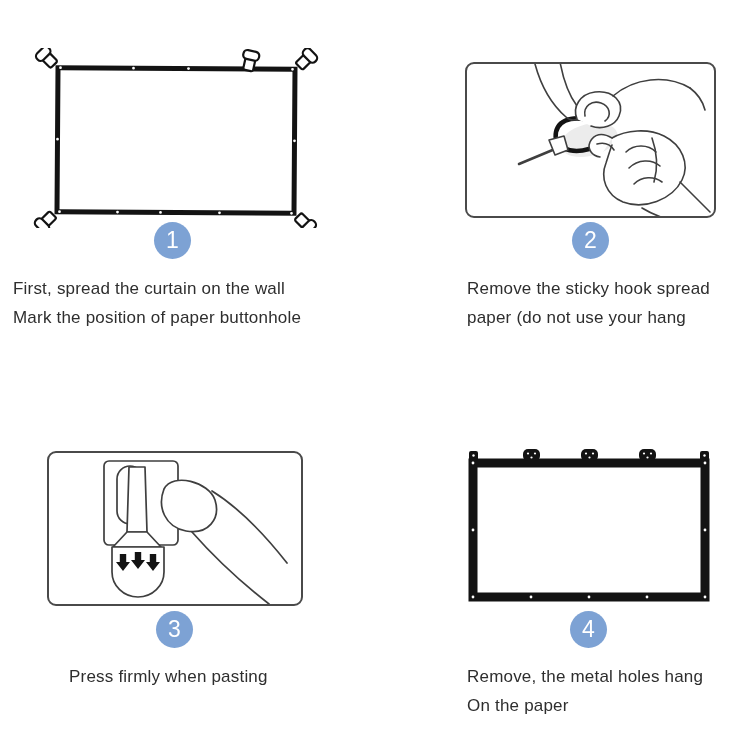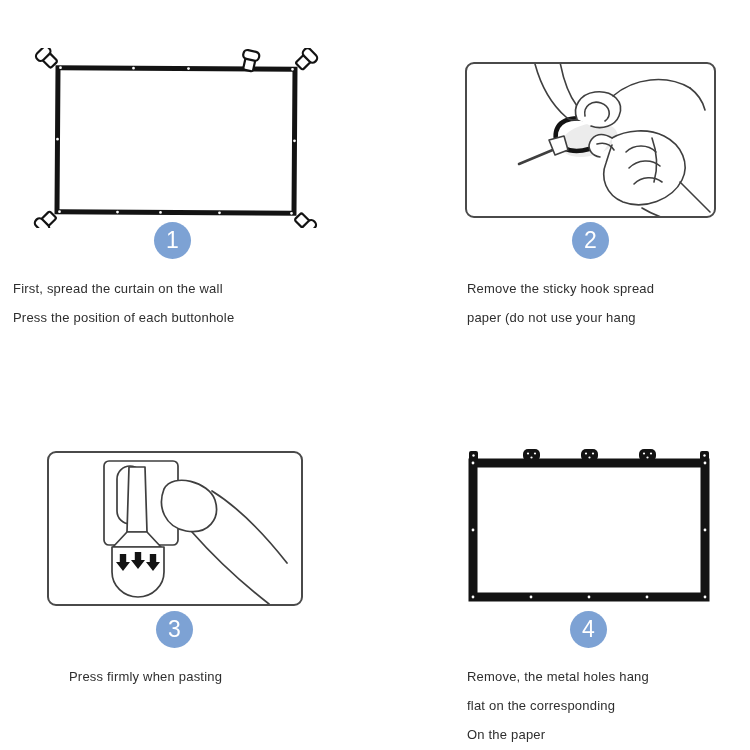--- a/index.html
+++ b/index.html
@@ -29,21 +29,21 @@
   .badge{
     position:absolute;
     width:37px;height:37px;border-radius:50%;
     background:var(--step-badge);
     color:#ffffff;
     display:flex;align-items:center;justify-content:center;
     font-size:23px;line-height:1;
   }
   .caption{
     position:absolute;
-    font-size:13px;
+    font-size:17px;
     line-height:29px;
     letter-spacing:0.2px;
     color:var(--text);
     white-space:nowrap;
   }
   svg{display:block;}
 </style>
 </head>
 <body>
 
@@ -76,21 +76,21 @@
         <use href="#clip" transform="translate(27,19) rotate(-135)"></use>
         <use href="#clip" transform="translate(269,19) rotate(-45)"></use>
         <use href="#clip" transform="translate(27,166) rotate(135)"></use>
         <use href="#clip" transform="translate(269,166) rotate(45)"></use>
         <use href="#clip" transform="translate(219,24) rotate(-78)"></use>
       </g>
     </svg>
     <div class="badge" style="left:154px;top:222px">1</div>
     <div class="caption" style="left:13px;top:274px">
       <div>First, spread the curtain on the wall</div>
-      <div>Press the position of each buttonhole</div>
+      <div>Mark the position of paper buttonhole</div>
     </div>
   </div>
 
   <div>
     <div class="panel" style="left:465px;top:62px;width:251px;height:156px">
       <svg width="247" height="152" viewBox="0 0 247 152">
         <g stroke="var(--line-art)" stroke-width="1.6" fill="none" stroke-linecap="round" stroke-linejoin="round">
 
           <ellipse cx="122" cy="76" rx="29" ry="16" fill="#ececec" stroke="none" transform="rotate(-14 122 76)"></ellipse>
 
@@ -197,18 +197,17 @@
         <circle cx="13" cy="154" r="1.4"></circle>
           <circle cx="245" cy="154" r="1.4"></circle>
         <circle cx="71" cy="154" r="1.4"></circle>
           <circle cx="129" cy="154" r="1.4"></circle>
           <circle cx="187" cy="154" r="1.4"></circle>
       </g>
     </svg>
     <div class="badge" style="left:570px;top:611px">4</div>
     <div class="caption" style="left:467px;top:662px">
       <div>Remove, the metal holes hang</div>
-      <div>flat on the corresponding</div>
       <div>On the paper</div>
     </div>
   </div>
 
 </div>
 
 </body></html>

